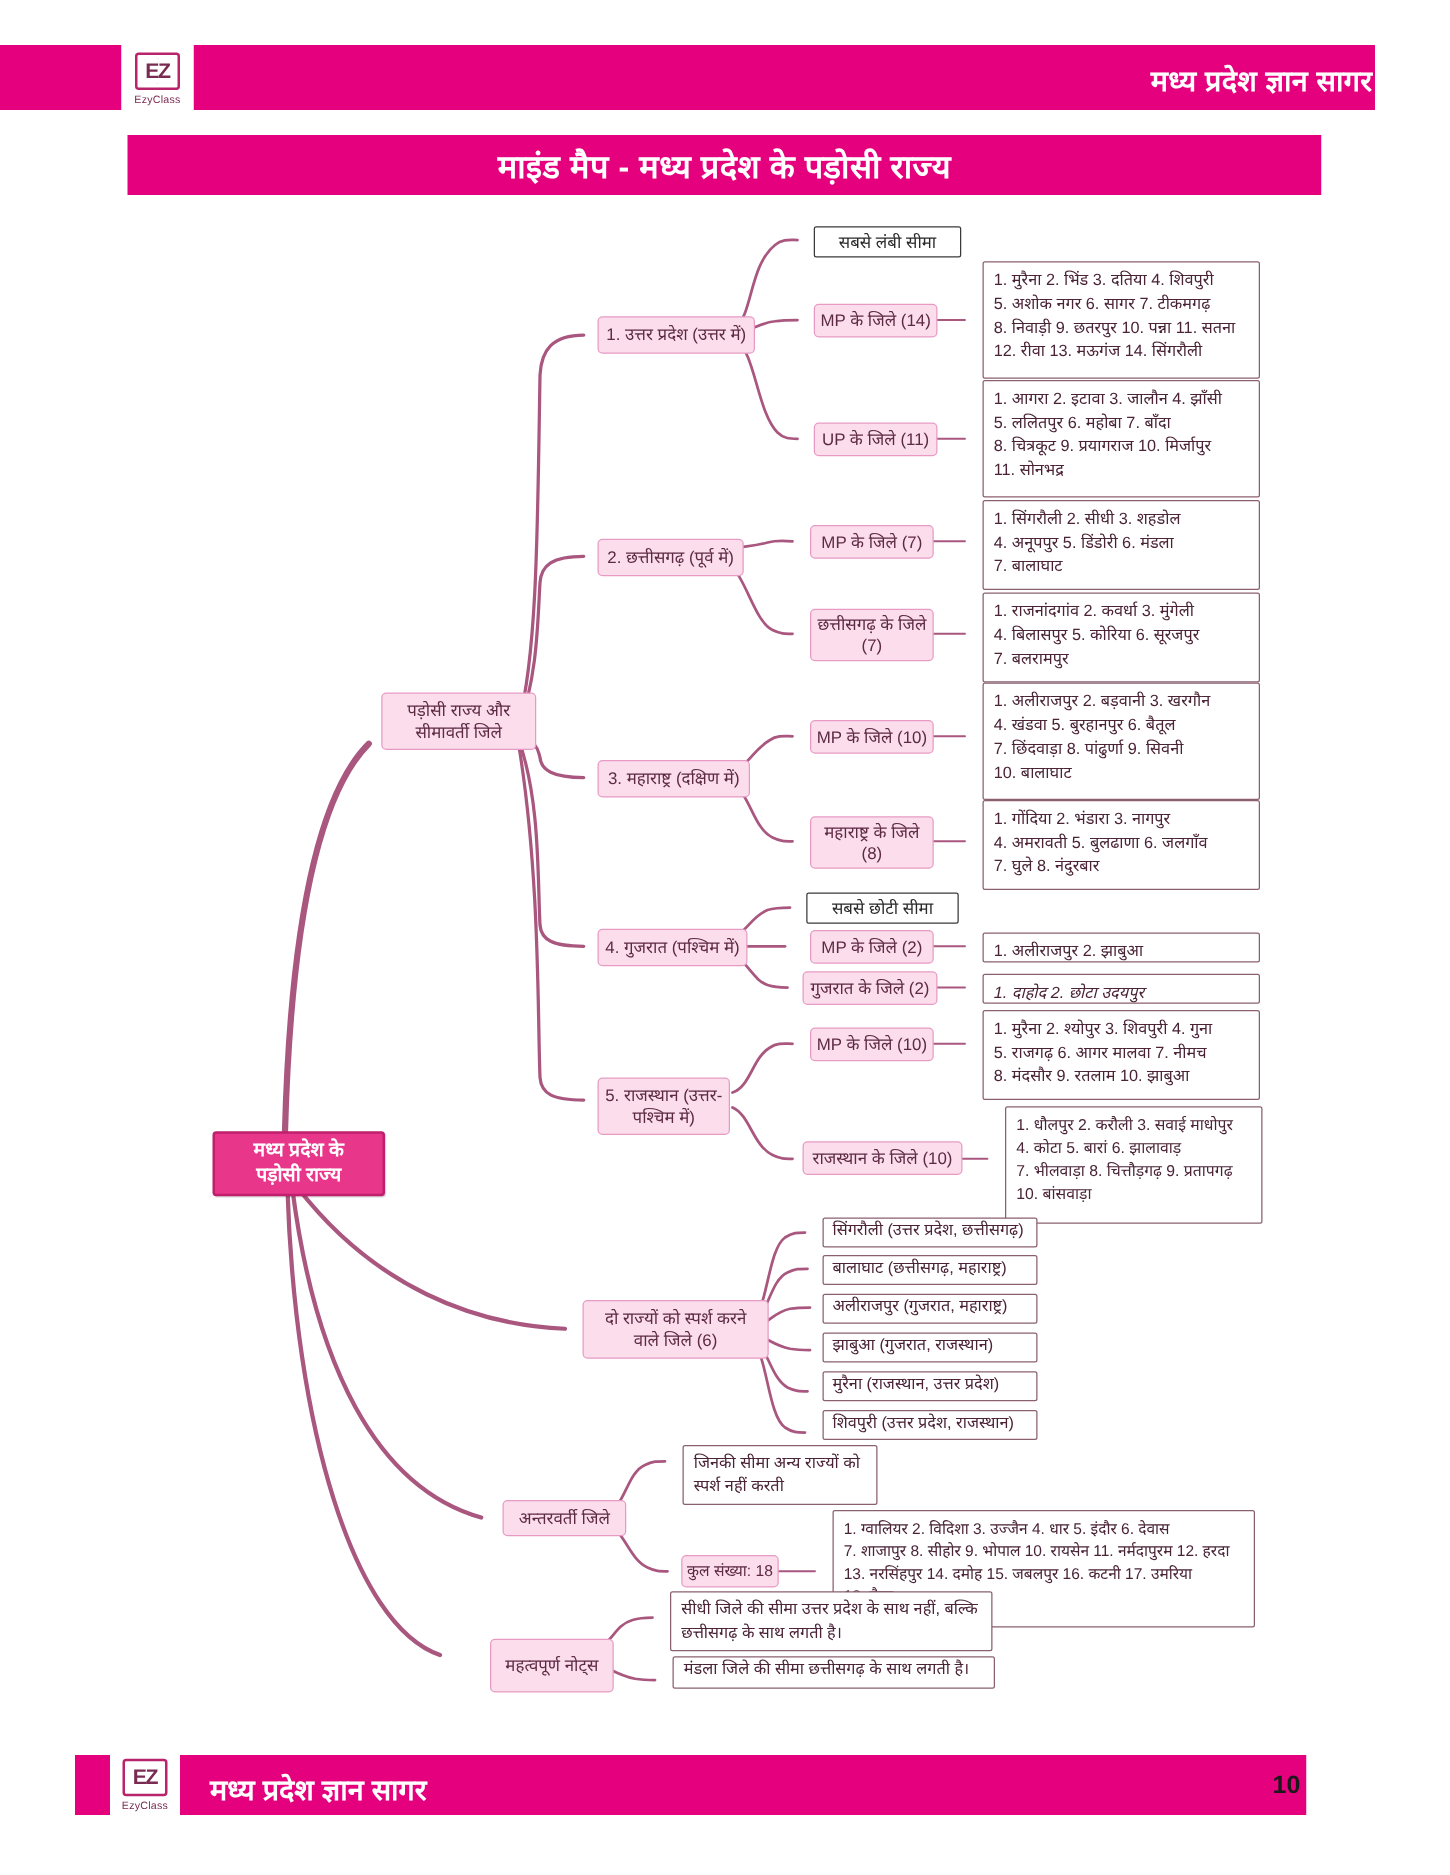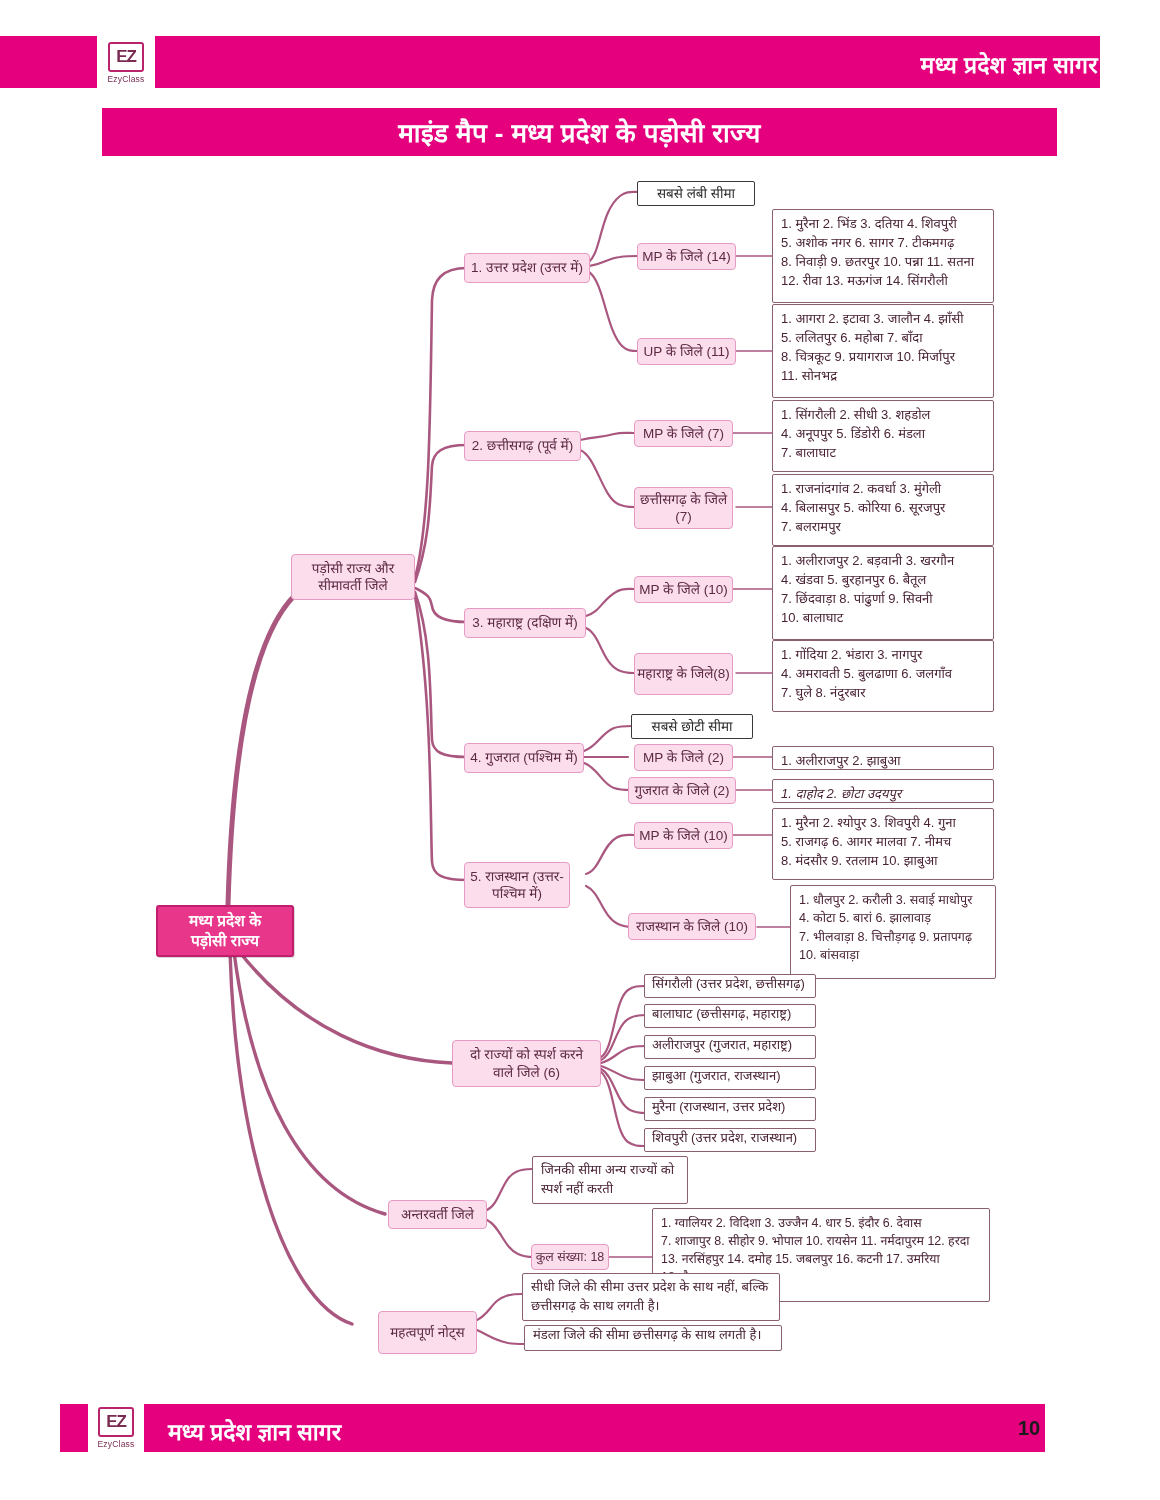--- a/index.html
+++ b/index.html
@@ -99,20 +99,21 @@
   
   .node {
     position: absolute;
     display: flex;
     align-items: center;
     justify-content: center;
     text-align: center;
     line-height: 1.28;
     color: #5a2740;
     z-index: 3;
+    margin-left: 14px;
   }
   
   .n-root {
     background: #E8368A;
     border: 2px solid #c01f6e;
     color: #ffffff;
     font-weight: bold;
     font-size: 15.5px;
     border-radius: 3px;
     box-shadow: 1px 1px 0 rgba(0,0,0,.15);
@@ -289,21 +290,21 @@
   </div>
   <div class="node n-pink" style="left:634px; top:576px; width:99px; height:27px;">
     <span>MP के जिले (10)</span>
   </div>
   <div class="node n-white" style="left:772px; top:546px; width:222px; height:94px;">
     <span class="ln">1. अलीराजपुर 2. बड़वानी 3. खरगौन</span>
     <span class="ln">4. खंडवा 5. बुरहानपुर 6. बैतूल</span>
     <span class="ln">7. छिंदवाड़ा 8. पांढुर्णा 9. सिवनी</span>
     <span class="ln">10. बालाघाट</span>
   </div>
-  <div class="node n-pink" style="left:634px; top:653px; width:99px; height:42px; ">
+  <div class="node n-pink" style="left:634px; top:653px; width:99px; height:42px; flex-direction:column;">
     <span>महाराष्ट्र के जिले</span>
     <span>(8)</span>
   </div>
   <div class="node n-white" style="left:772px; top:640px; width:222px; height:72px;">
     <span class="ln">1. गोंदिया 2. भंडारा 3. नागपुर</span>
     <span class="ln">4. अमरावती 5. बुलढाणा 6. जलगाँव</span>
     <span class="ln">7. घुले 8. नंदुरबार</span>
   </div>
 
   <div class="node n-pink" style="left:464px; top:743px; width:120px; height:30px;">

